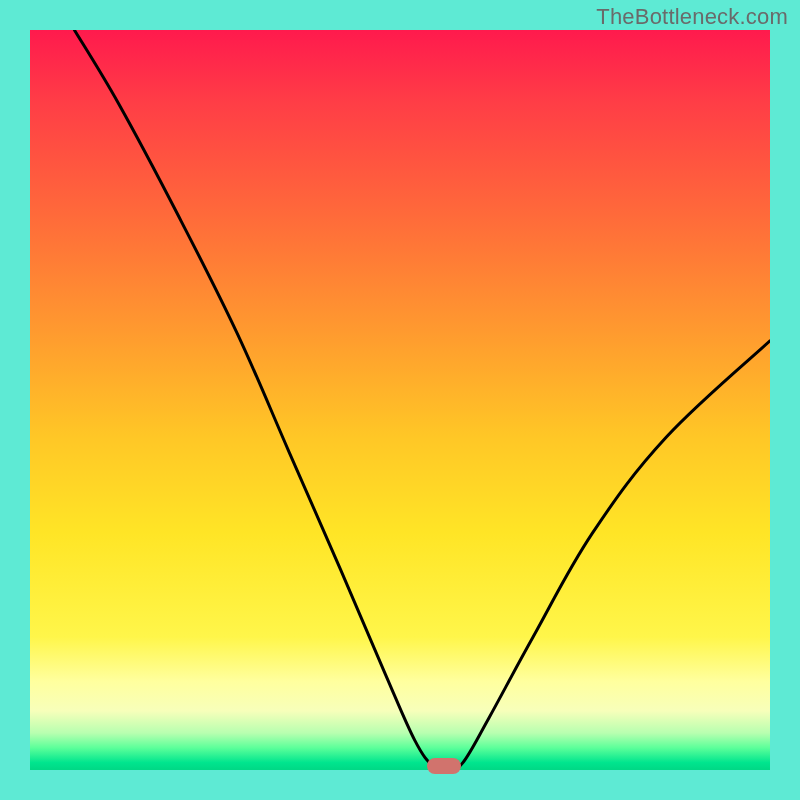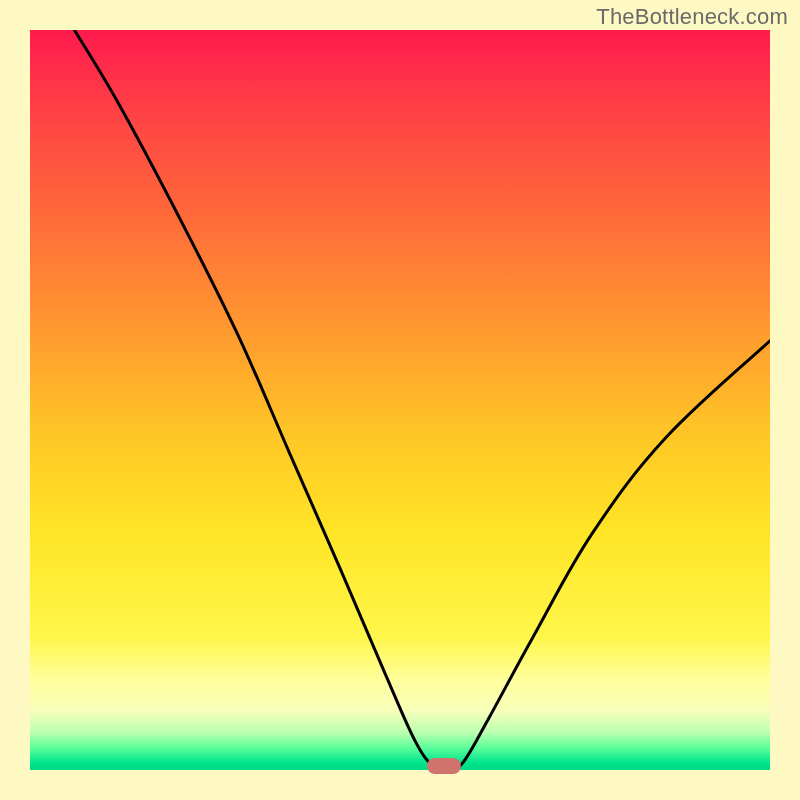--- a/index.html
+++ b/index.html
@@ -8,21 +8,21 @@
     width: 800px;
     height: 800px;
     background: #000;
     font-family: Arial, Helvetica, sans-serif;
     overflow: hidden;
   }
   .frame {
     position: relative;
     width: 800px;
     height: 800px;
-    background: #fef9c3;
+    background: #5eead4;
   }
   .attribution {
     position: absolute;
     top: 4px;
     right: 12px;
     color: #6a6a6a;
     font-size: 22px;
     font-weight: 500;
     letter-spacing: 0.2px;
   }

